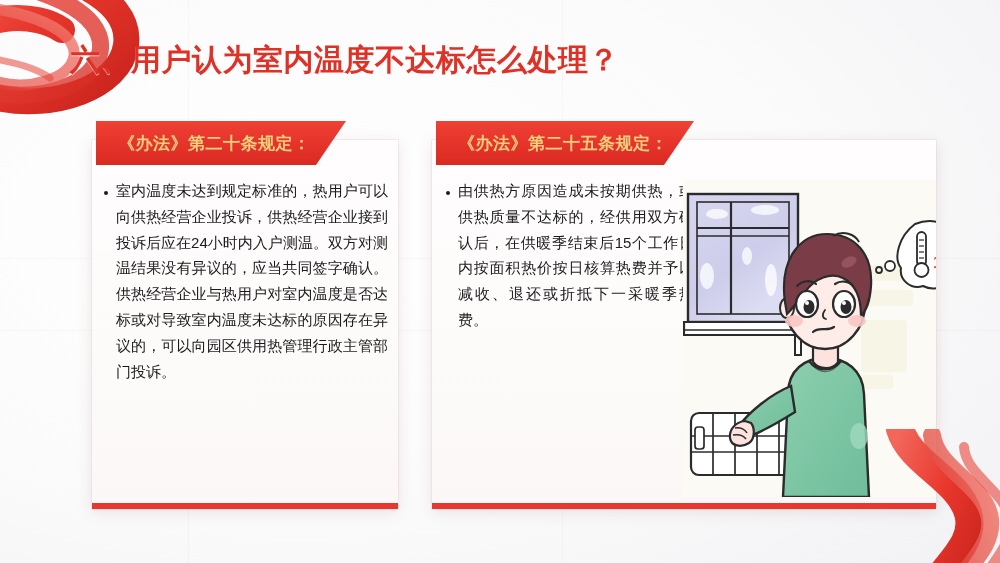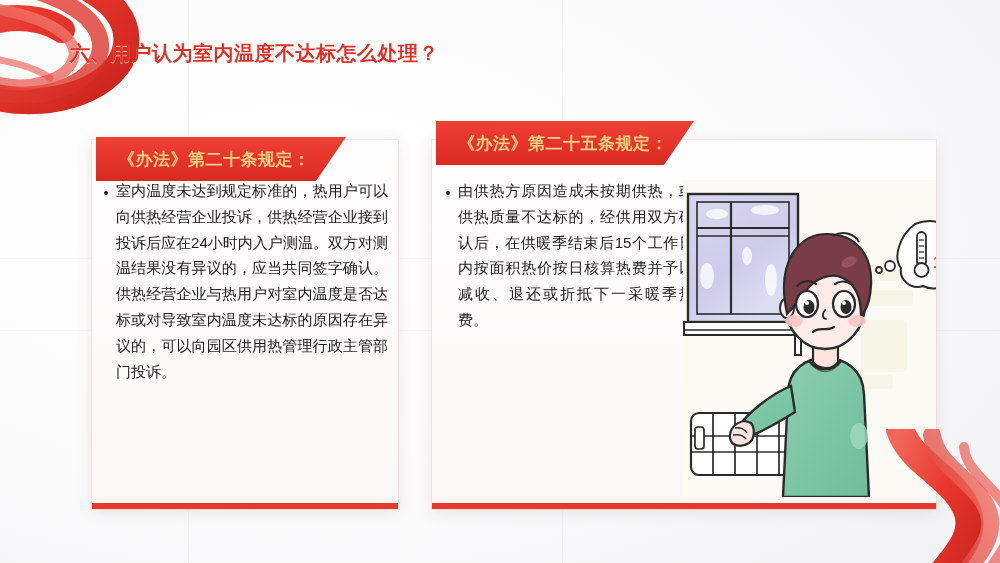--- a/index.html
+++ b/index.html
@@ -41,21 +41,21 @@
   #ribbon-br {
     right: -30px; bottom: -36px;
     width: 190px; height: 170px;
   }
 
   
   #title {
     position: absolute;
     left: 70px;
     top: 40px;
-    font-size: 20px;
+    font-size: 30px;
     font-weight: bold;
     color: #e03127;
     letter-spacing: 0.5px;
     white-space: nowrap;
     text-shadow: 0 1px 0 rgba(255,255,255,0.6);
   }
 
   
   .card {
     position: absolute;
@@ -85,21 +85,21 @@
     box-shadow: 0 3px 8px rgba(190,60,50,0.30);
   }
   .banner-text {
     color: #f4cf7e;
     font-size: 17px;
     font-weight: bold;
     padding-left: 22px;
     white-space: nowrap;
     letter-spacing: 0.5px;
   }
-  #banner1 { left: 96px;  top: 137px; width: 250px; }
+  #banner1 { left: 96px;  top: 121px; width: 250px; }
   #banner2 { left: 436px; top: 121px; width: 258px; }
 
   
   .card-body {
     position: absolute;
     display: flex;
     align-items: flex-start;
   }
   .bullet-dot {
     width: 4px;

